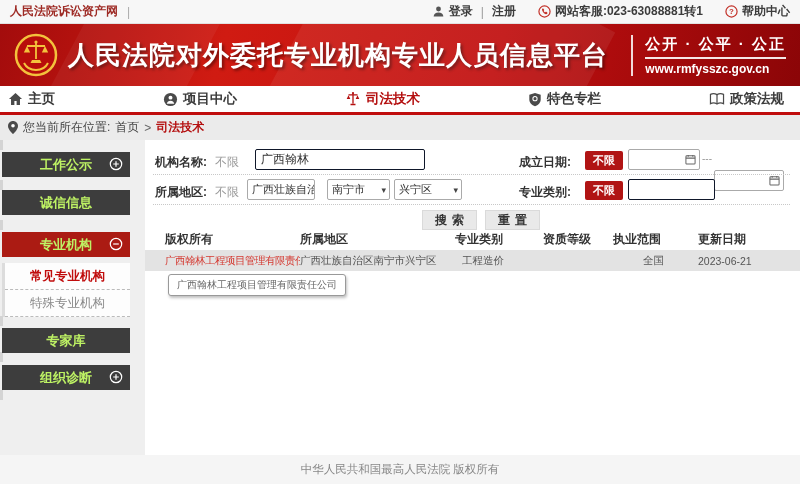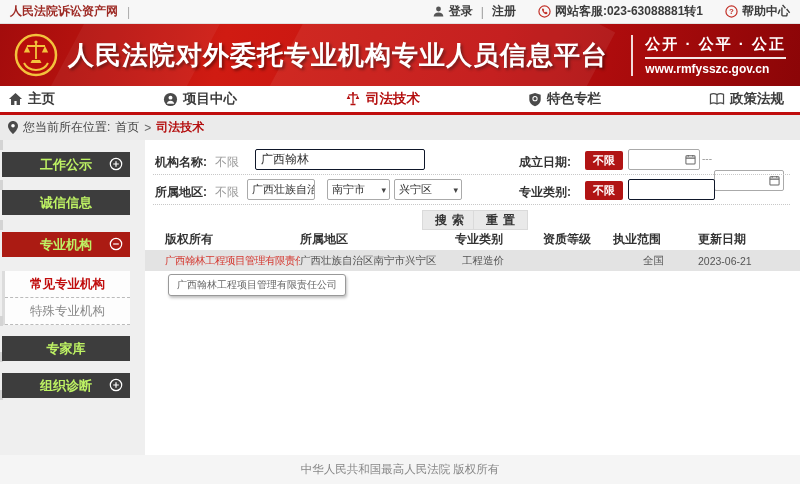--- a/index.html
+++ b/index.html
@@ -49,21 +49,21 @@
   .breadcrumb .home { cursor:pointer; }
   
   .content { display:flex; height:315px; background:#efefef; }
   .sidebar { width:145px; position:relative; padding-top:12px; flex:0 0 auto; }
   .notch { position:absolute; left:0; width:3px; height:10px; background:#d4d4d4; }
   .side-block { width:128px; height:25px; margin-left:2px; background:#3d3d3d; color:#bef264;
     font-size:13px; font-weight:bold; display:flex; align-items:center; justify-content:center;
     position:relative; cursor:pointer; }
   .side-block .exp { position:absolute; right:7px; top:5px; }
   .side-block.red { background:#ab1b13; }
-  .mb13 { margin-bottom:13px; } .mb17 { margin-bottom:17px; } .mb2 { margin-bottom:14px; }
+  .mb13 { margin-bottom:13px; } .mb17 { margin-bottom:17px; } .mb2 { margin-bottom:6px; }
   .mb11 { margin-bottom:11px; } .mb12 { margin-bottom:12px; }
   .submenu { width:128px; margin-left:2px; background:#fdfdfd; border-left:3px solid #dcdcdc; }
   .submenu-item { height:27px; display:flex; align-items:center; justify-content:center;
     font-size:12.5px; color:#888; border-bottom:1px dashed #bbb; cursor:pointer; background:#fdfdfd; }
   .submenu-item.active { color:#c00c0c; font-weight:bold; }
   .main { flex:1; background:#fff; position:relative; font-size:12px; }
   
   .abs { position:absolute; }
   .f-label { font-size:12px; font-weight:bold; color:#333; }
   .f-gray { font-size:12px; color:#999; }
@@ -281,21 +281,21 @@
     <div class="abs sel" style="left:249px; top:39px; width:68px">
       <span>兴宁区</span>
       <span class="arw">▾</span>
     </div>
     <span class="abs f-label" style="left:374px; top:44px">专业类别:</span>
     <span class="abs badge" style="left:440px; top:41px">不限</span>
     <input class="abs f-input" style="left: 483px; top: 39px; width: 87px;">
     <div class="abs dotted" style="left:8px; right:10px; top:64px"></div>
 
     <button class="abs btn" style="left:277px; top:70px">搜索</button>
-    <button class="abs btn" style="left:328px; top:70px">重置</button>
+    <button class="abs btn" style="left:340px; top:70px">重置</button>
 
     <div class="tbl-head">
       <span>版权所有</span>
       <span>所属地区</span>
       <span>专业类别</span>
       <span>资质等级</span>
       <span>执业范围</span>
       <span>更新日期</span>
     </div>
     <div class="tbl-row">

